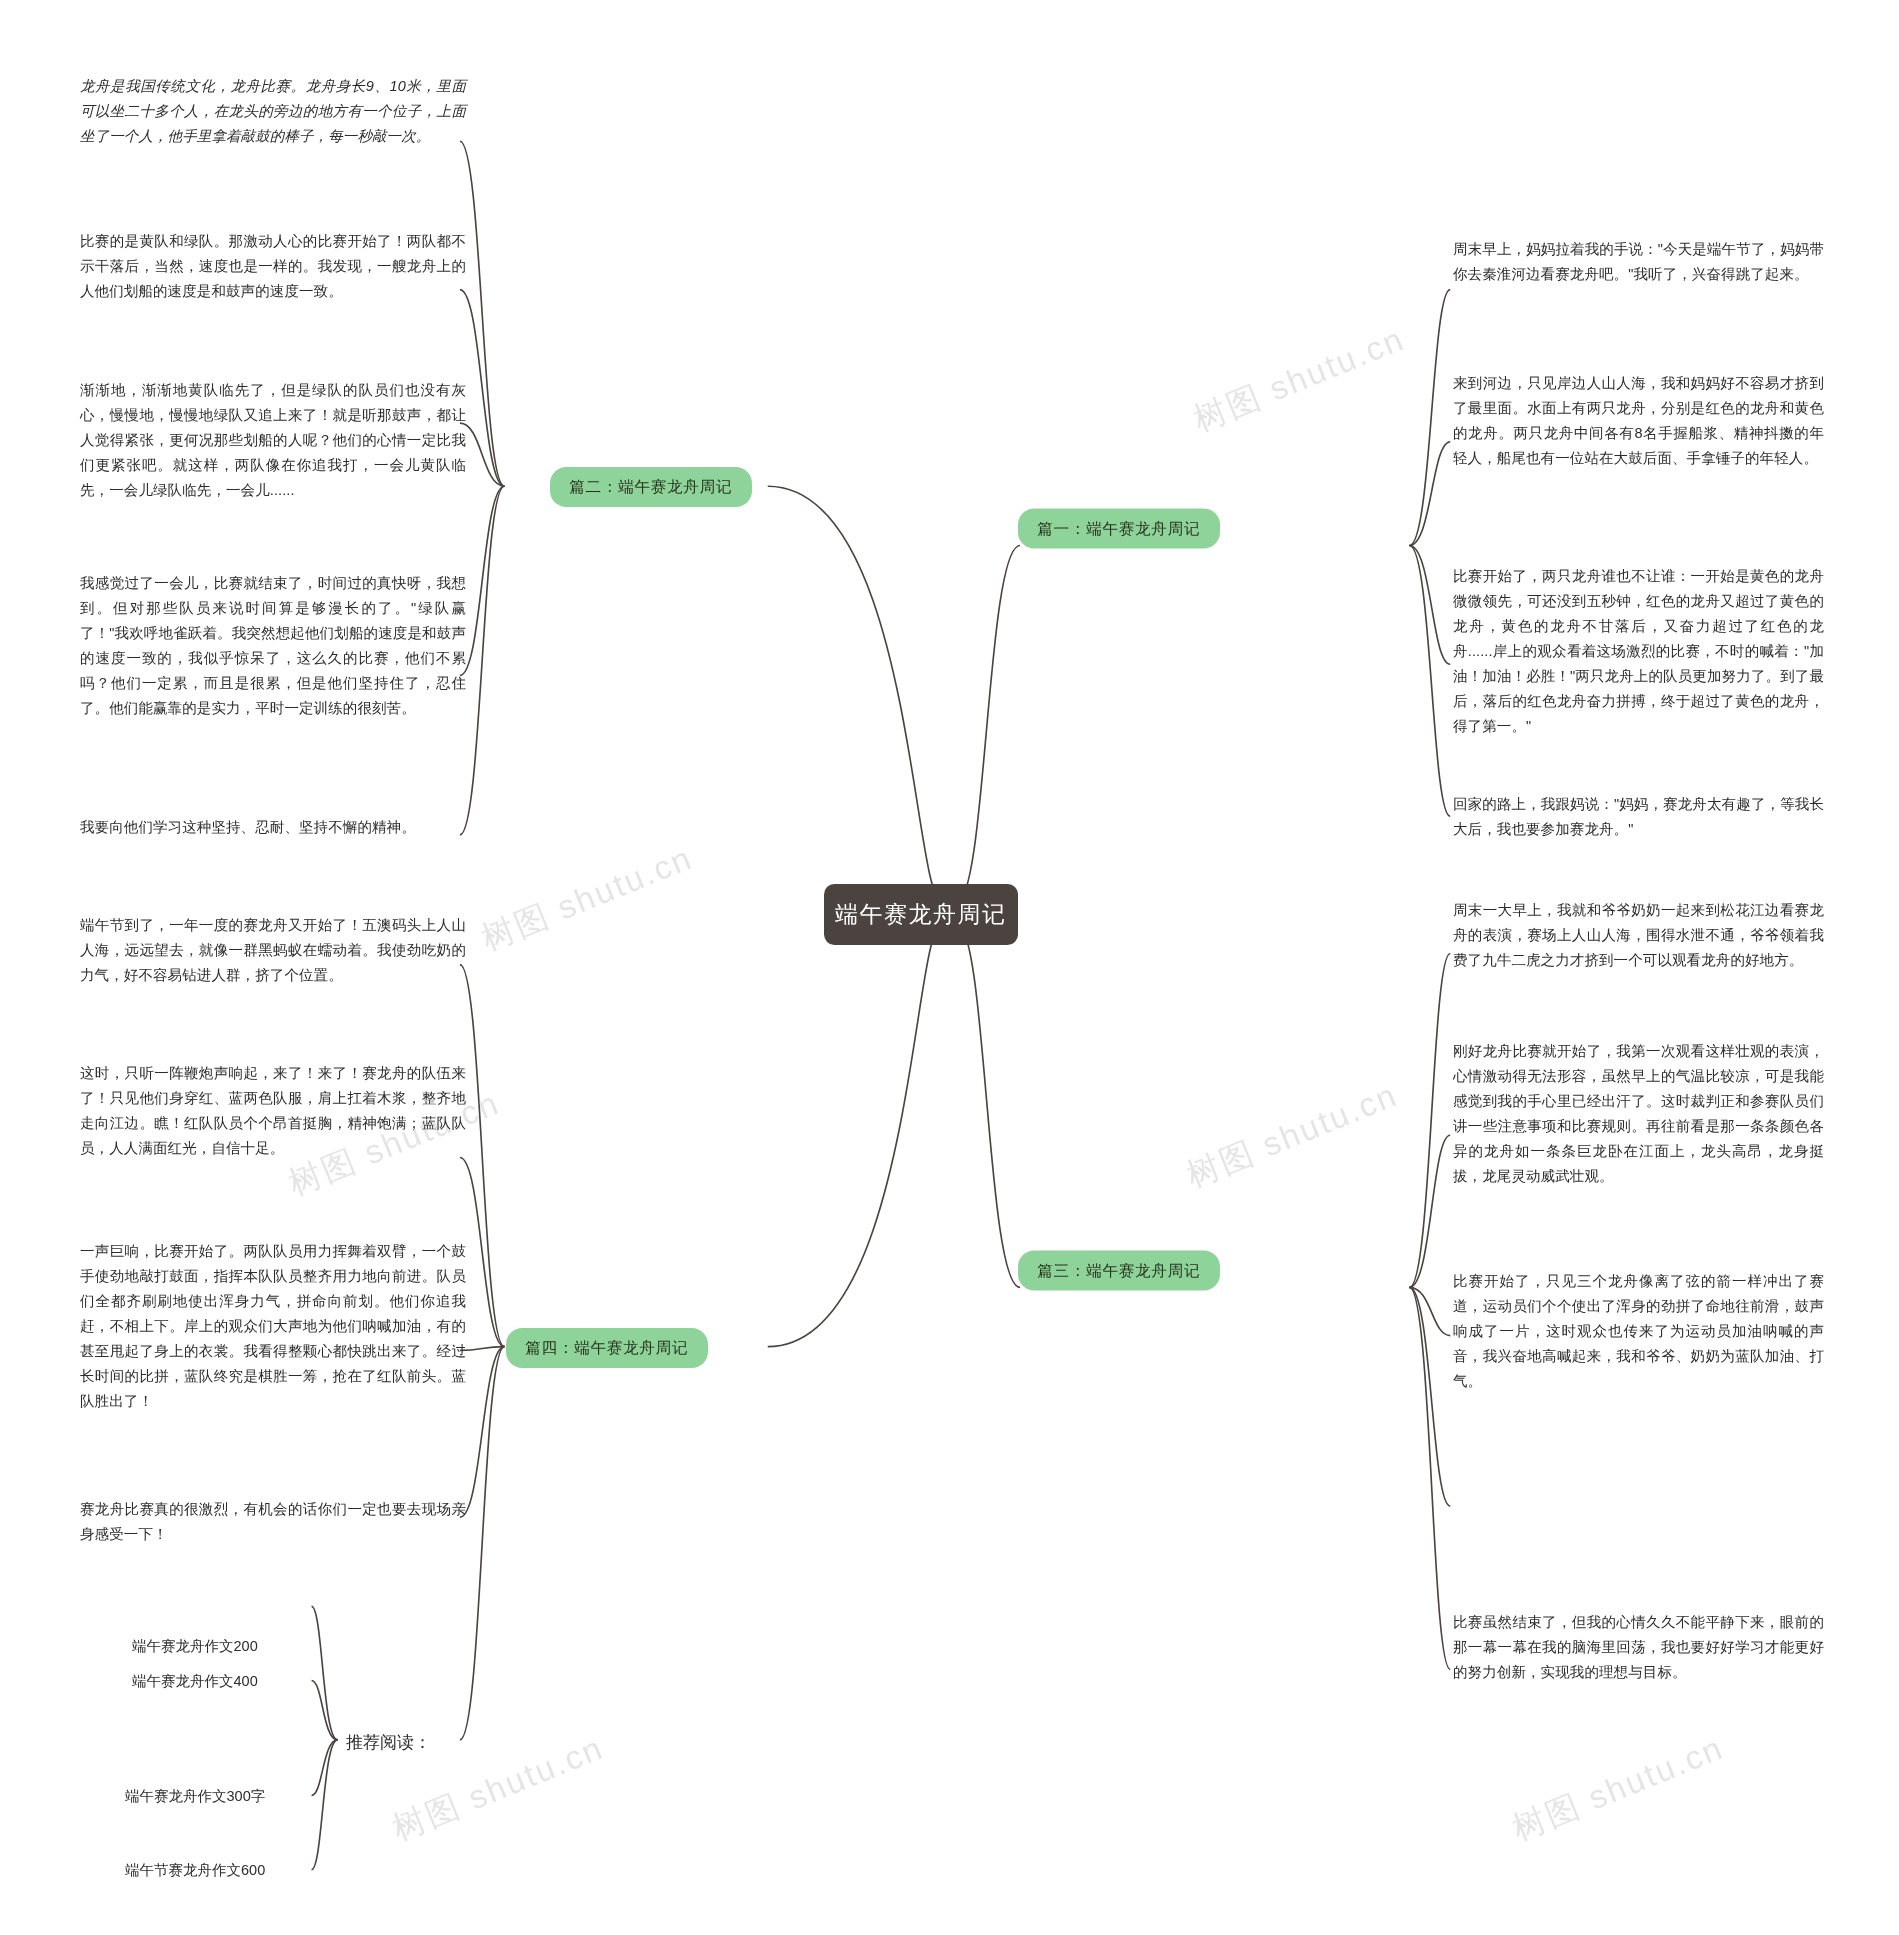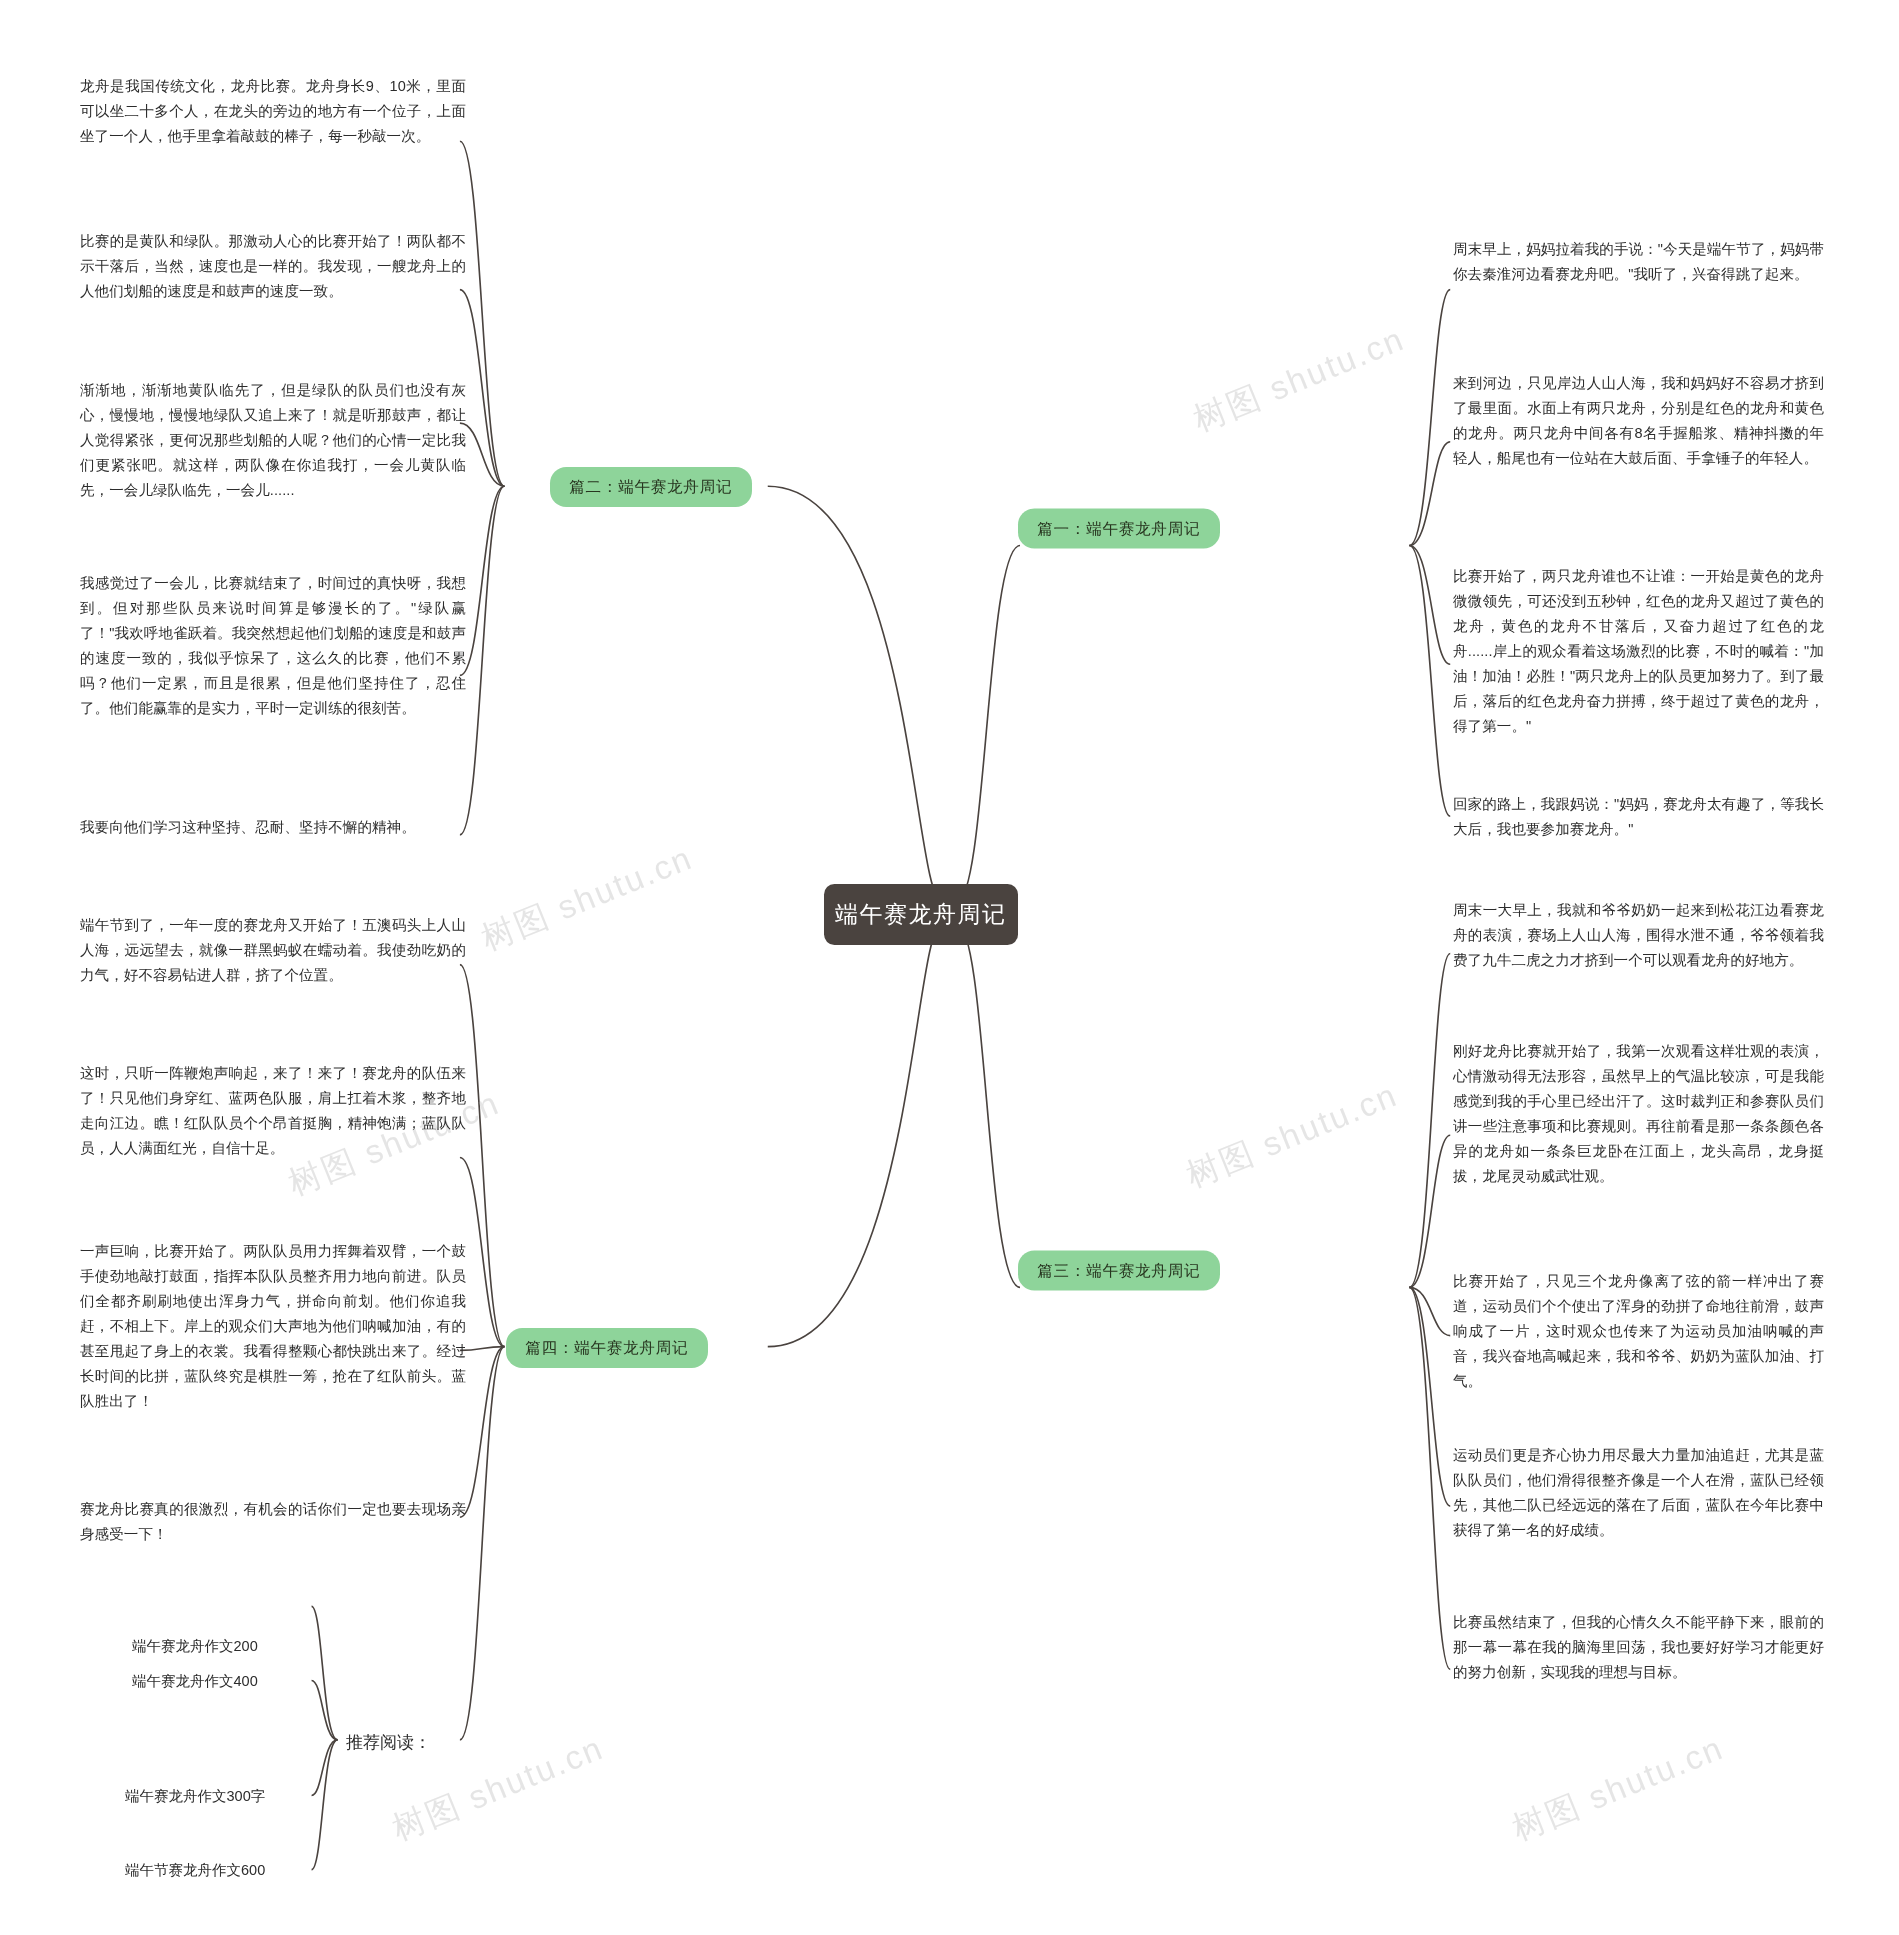--- a/index.html
+++ b/index.html
@@ -128,21 +128,21 @@
   <div class="wm" style="left:386px; top:1810px;">树图 shutu.cn</div>
   <div class="wm" style="left:1506px; top:1810px;">树图 shutu.cn</div>
 
   <div class="root-node" style="left:824px; top:884px;">端午赛龙舟周记</div>
 
   <div class="branch-node" style="left:1133px; top:527px; transform:translate(-115px,-18.5px);">篇一：端午赛龙舟周记</div>
   <div class="branch-node" style="left:506px; top:467px;margin-left:44px;">篇二：端午赛龙舟周记</div>
   <div class="branch-node" style="left:1133px; top:1269px; transform:translate(-115px,-18.5px);">篇三：端午赛龙舟周记</div>
   <div class="branch-node" style="left:506px; top:1328px;">篇四：端午赛龙舟周记</div>
 
-  <div class="leaf-text" style="left:80px; top:74px; width:386px;">龙舟是我国传统文化，龙舟比赛。龙舟身长9、10米，里面可以坐二十多个人，在龙头的旁边的地方有一个位子，上面坐了一个人，他手里拿着敲鼓的棒子，每一秒敲一次。</div>
+  <div class="leaf-text" style="left:80px; top:74px; width:386px;font-style:italic;">龙舟是我国传统文化，龙舟比赛。龙舟身长9、10米，里面可以坐二十多个人，在龙头的旁边的地方有一个位子，上面坐了一个人，他手里拿着敲鼓的棒子，每一秒敲一次。</div>
   <div class="leaf-text" style="left:80px; top:378px; width:386px;">渐渐地，渐渐地黄队临先了，但是绿队的队员们也没有灰心，慢慢地，慢慢地绿队又追上来了！就是听那鼓声，都让人觉得紧张，更何况那些划船的人呢？他们的心情一定比我们更紧张吧。就这样，两队像在你追我打，一会儿黄队临先，一会儿绿队临先，一会儿......</div>
   <div class="leaf-text" style="left:80px; top:229px; width:386px;">比赛的是黄队和绿队。那激动人心的比赛开始了！两队都不示干落后，当然，速度也是一样的。我发现，一艘龙舟上的人他们划船的速度是和鼓声的速度一致。</div>
   <div class="leaf-text" style="left:80px; top:571px; width:386px;">我感觉过了一会儿，比赛就结束了，时间过的真快呀，我想到。但对那些队员来说时间算是够漫长的了。"绿队赢了！"我欢呼地雀跃着。我突然想起他们划船的速度是和鼓声的速度一致的，我似乎惊呆了，这么久的比赛，他们不累吗？他们一定累，而且是很累，但是他们坚持住了，忍住了。他们能赢靠的是实力，平时一定训练的很刻苦。</div>
   <div class="leaf-text" style="left:80px; top:815px; width:386px;">我要向他们学习这种坚持、忍耐、坚持不懈的精神。</div>
 
   <div class="leaf-text" style="left:80px; top:913px; width:386px;">端午节到了，一年一度的赛龙舟又开始了！五澳码头上人山人海，远远望去，就像一群黑蚂蚁在蠕动着。我使劲吃奶的力气，好不容易钻进人群，挤了个位置。</div>
   <div class="leaf-text" style="left:80px; top:1061px; width:386px;">这时，只听一阵鞭炮声响起，来了！来了！赛龙舟的队伍来了！只见他们身穿红、蓝两色队服，肩上扛着木浆，整齐地走向江边。瞧！红队队员个个昂首挺胸，精神饱满；蓝队队员，人人满面红光，自信十足。</div>
   <div class="leaf-text" style="left:80px; top:1239px; width:386px;">一声巨响，比赛开始了。两队队员用力挥舞着双臂，一个鼓手使劲地敲打鼓面，指挥本队队员整齐用力地向前进。队员们全都齐刷刷地使出浑身力气，拼命向前划。他们你追我赶，不相上下。岸上的观众们大声地为他们呐喊加油，有的甚至甩起了身上的衣裳。我看得整颗心都快跳出来了。经过长时间的比拼，蓝队终究是棋胜一筹，抢在了红队前头。蓝队胜出了！</div>
   <div class="leaf-text" style="left:80px; top:1497px; width:386px;">赛龙舟比赛真的很激烈，有机会的话你们一定也要去现场亲身感受一下！</div>
 
@@ -153,17 +153,16 @@
   <div class="rec-item" style="left:125px; top:1861px;">端午节赛龙舟作文600</div>
 
   <div class="leaf-text" style="left:1453px; top:237px; width:371px;">周末早上，妈妈拉着我的手说："今天是端午节了，妈妈带你去秦淮河边看赛龙舟吧。"我听了，兴奋得跳了起来。</div>
   <div class="leaf-text" style="left:1453px; top:371px; width:371px;">来到河边，只见岸边人山人海，我和妈妈好不容易才挤到了最里面。水面上有两只龙舟，分别是红色的龙舟和黄色的龙舟。两只龙舟中间各有8名手握船浆、精神抖擞的年轻人，船尾也有一位站在大鼓后面、手拿锤子的年轻人。</div>
   <div class="leaf-text" style="left:1453px; top:564px; width:371px;">比赛开始了，两只龙舟谁也不让谁：一开始是黄色的龙舟微微领先，可还没到五秒钟，红色的龙舟又超过了黄色的龙舟，黄色的龙舟不甘落后，又奋力超过了红色的龙舟......岸上的观众看着这场激烈的比赛，不时的喊着："加油！加油！必胜！"两只龙舟上的队员更加努力了。到了最后，落后的红色龙舟奋力拼搏，终于超过了黄色的龙舟，得了第一。"</div>
   <div class="leaf-text" style="left:1453px; top:792px; width:371px;">回家的路上，我跟妈说："妈妈，赛龙舟太有趣了，等我长大后，我也要参加赛龙舟。"</div>
 
   <div class="leaf-text" style="left:1453px; top:898px; width:371px;">周末一大早上，我就和爷爷奶奶一起来到松花江边看赛龙舟的表演，赛场上人山人海，围得水泄不通，爷爷领着我费了九牛二虎之力才挤到一个可以观看龙舟的好地方。</div>
   <div class="leaf-text" style="left:1453px; top:1039px; width:371px;">刚好龙舟比赛就开始了，我第一次观看这样壮观的表演，心情激动得无法形容，虽然早上的气温比较凉，可是我能感觉到我的手心里已经出汗了。这时裁判正和参赛队员们讲一些注意事项和比赛规则。再往前看是那一条条颜色各异的龙舟如一条条巨龙卧在江面上，龙头高昂，龙身挺拔，龙尾灵动威武壮观。</div>
   <div class="leaf-text" style="left:1453px; top:1269px; width:371px;">比赛开始了，只见三个龙舟像离了弦的箭一样冲出了赛道，运动员们个个使出了浑身的劲拼了命地往前滑，鼓声响成了一片，这时观众也传来了为运动员加油呐喊的声音，我兴奋地高喊起来，我和爷爷、奶奶为蓝队加油、打气。</div>
-  <div class="leaf-text" style="left:1453px; top:1443px; width:371px;">运动员们更是齐心协力用尽最大力量加油追赶，尤其是蓝队队员们，他们滑得很整齐像是一个人在滑，蓝队已经领先，其他二队已经远远的落在了后面，蓝队在今年比赛中获得了第一名的好成绩。</div>
   <div class="leaf-text" style="left:1453px; top:1610px; width:371px;">比赛虽然结束了，但我的心情久久不能平静下来，眼前的那一幕一幕在我的脑海里回荡，我也要好好学习才能更好的努力创新，实现我的理想与目标。</div>
 
 </div>
 
 
 </body></html>

